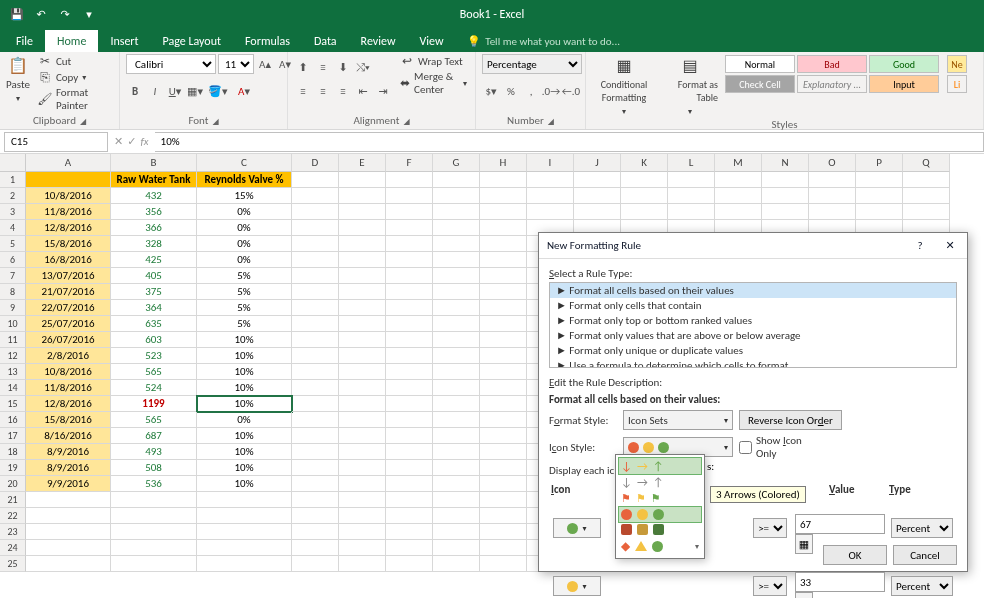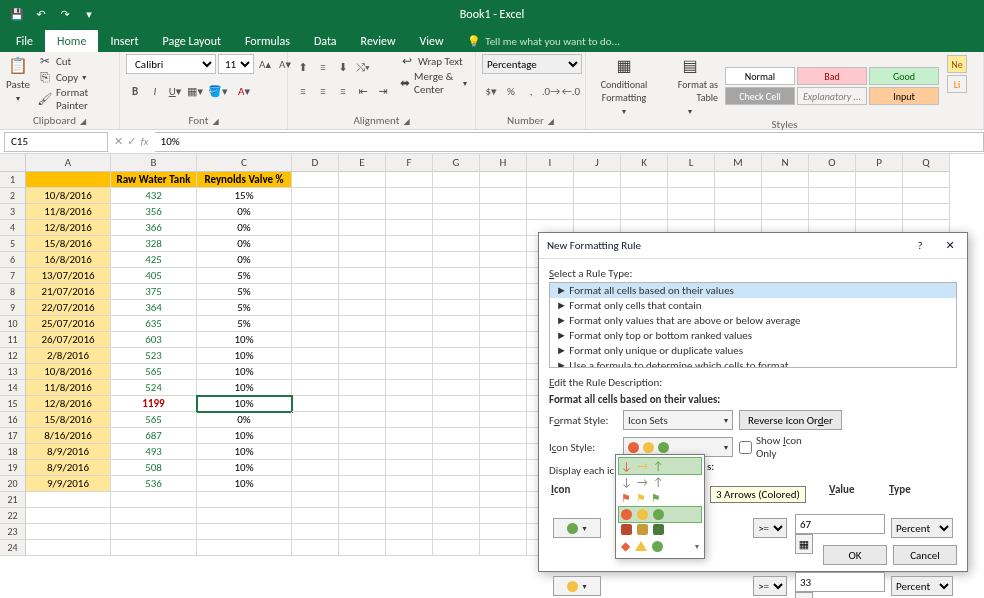--- a/index.html
+++ b/index.html
@@ -25,21 +25,21 @@
 .vbtn { display: flex; flex-direction: column; align-items: center; justify-content: center; gap: 2px; color: #444; }
 .vbtn .ic { width: 22px; height: 22px; display: inline-flex; align-items: center; justify-content: center; font-size: 16px; }
 .small-row { display: flex; flex-direction: column; gap: 2px; }
 .small-item { display: flex; align-items: center; gap: 4px; color: #444; font-size: 11px; padding: 0 2px; }
 .small-item .ic { width: 14px; height: 14px; display:inline-flex; align-items:center; justify-content:center; font-size: 12px;}
 select.fontname { width: 90px; height: 20px; border: 1px solid #c0c0c0; background:#fff; font-size:11px; padding-left:4px;}
 select.fontsize { width: 36px; height: 20px; border: 1px solid #c0c0c0; background:#fff; font-size:11px; padding-left:2px;}
 .btnrow { display:flex; gap:2px; margin-top:4px; }
 .tbx { width:18px; height:18px; border:none; background:none; color:#555; display:inline-flex; align-items:center; justify-content:center;}
 .style-cell { width: 70px; height: 18px; border:1px solid #bfbfbf; display:inline-flex; align-items:center; justify-content:center; font-size:10px; margin:1px; }
-.styles-grid { display:grid; grid-template-columns: repeat(3, 72px); grid-auto-rows: 20px; margin-top: 12px;}
+.styles-grid { display:grid; grid-template-columns: repeat(3, 72px); grid-auto-rows: 20px;}
 
 
 .fxbar { height: 24px; background: #fff; border-bottom: 1px solid #d8d8d8; display:flex; align-items:center; }
 .namebox { width: 104px; height: 20px; border:1px solid #c0c0c0; margin-left:4px; padding-left:6px; display:flex; align-items:center; background:#fff;}
 .fxbtns { display:flex; align-items:center; gap:4px; color:#999; padding:0 6px;}
 .fxinput { flex:1; height:20px; border:1px solid #c0c0c0; border-left:none; padding-left:6px;}
 
 
 .sheet { position: relative; }
 .colheads { display:flex; }
@@ -769,37 +769,57 @@
         <div class="cell cStd"></div>
         <div class="cell cStd"></div>
         <div class="cell cStd"></div>
         <div class="cell cStd"></div>
         <div class="cell cStd"></div>
         <div class="cell cStd"></div>
         <div class="cell cStd"></div>
         <div class="cell cStd"></div>
         <div class="cell cStd"></div>
       </div>
+      <div class="row">
+        <div class="rhead">25</div>
+        <div class="cell cA" style="background: rgb(255, 255, 255);"></div>
+        <div class="cell cB" style="background: rgb(255, 255, 255);"></div>
+        <div class="cell cC" style="background: rgb(255, 255, 255);"></div>
+        <div class="cell cStd"></div>
+        <div class="cell cStd"></div>
+        <div class="cell cStd"></div>
+        <div class="cell cStd"></div>
+        <div class="cell cStd"></div>
+        <div class="cell cStd"></div>
+        <div class="cell cStd"></div>
+        <div class="cell cStd"></div>
+        <div class="cell cStd"></div>
+        <div class="cell cStd"></div>
+        <div class="cell cStd"></div>
+        <div class="cell cStd"></div>
+        <div class="cell cStd"></div>
+        <div class="cell cStd"></div>
+      </div>
     </div>
 </div>
 
 <div class="dialog">
   <div class="dlg-title">
     <span>New Formatting Rule</span>
     <span class="spacer"></span>
     <span class="dlg-close">?</span>
     <span class="dlg-close" style="margin-left:12px;">✕</span>
   </div>
   <div class="dlg-body">
     <div class="underline-lbl"><span class="u">S</span>elect a Rule Type:</div>
     <div class="rule-list" id="rulelist">
         <div class="rule-item sel">► Format all cells based on their values</div>
         <div class="rule-item">► Format only cells that contain</div>
+        <div class="rule-item">► Format only top or bottom ranked values</div>
         <div class="rule-item">► Format only values that are above or below average</div>
-        <div class="rule-item">► Format only top or bottom ranked values</div>
         <div class="rule-item">► Format only unique or duplicate values</div>
         <div class="rule-item">► Use a formula to determine which cells to format</div>
       </div>
 
     <div class="underline-lbl" style="margin-top:8px;"><span class="u">E</span>dit the Rule Description:</div>
     <div style="font-weight:bold;margin-top:4px;">Format all cells based on their values:</div>
 
     <div class="formrow">
       <label class="underline-lbl">F<span class="u">o</span>rmat Style:</label>
       <div class="combo" style="width:110px;">

